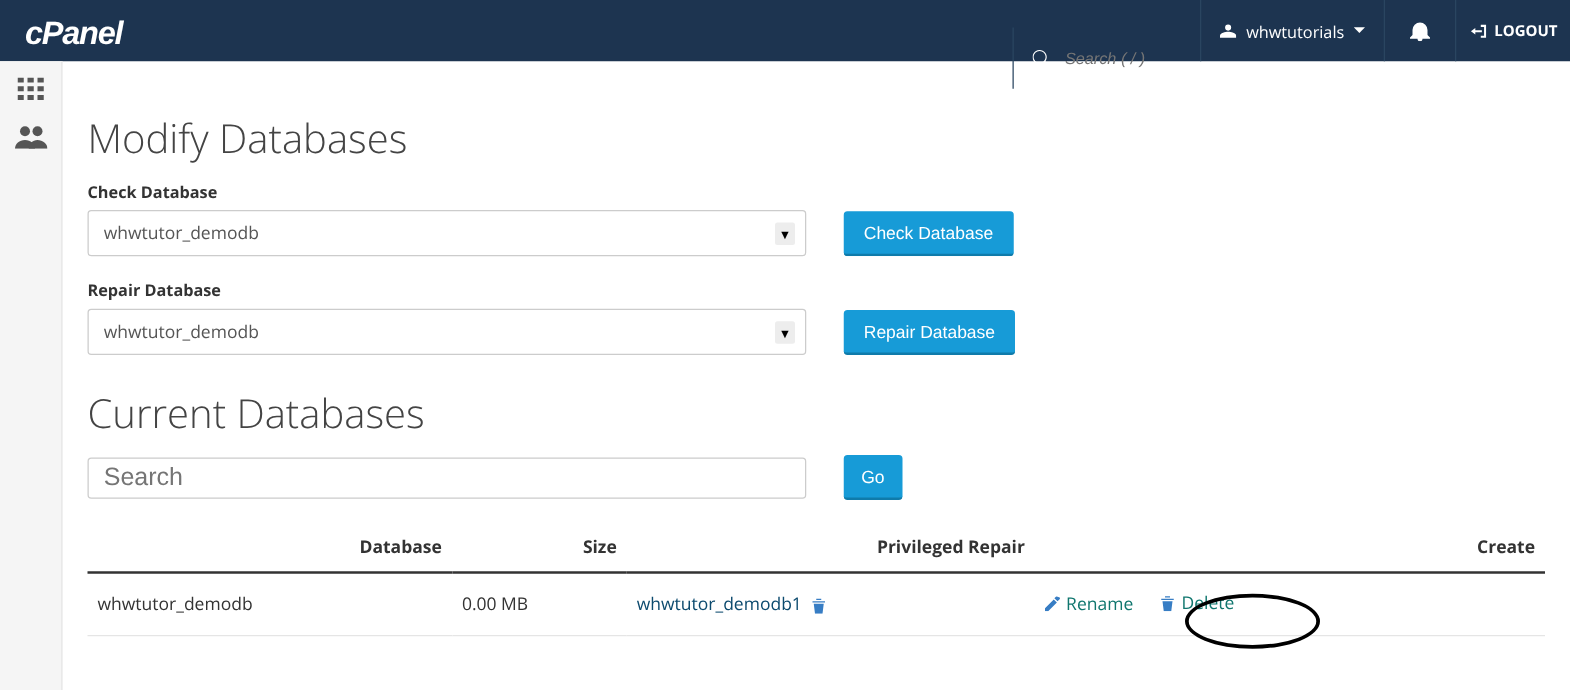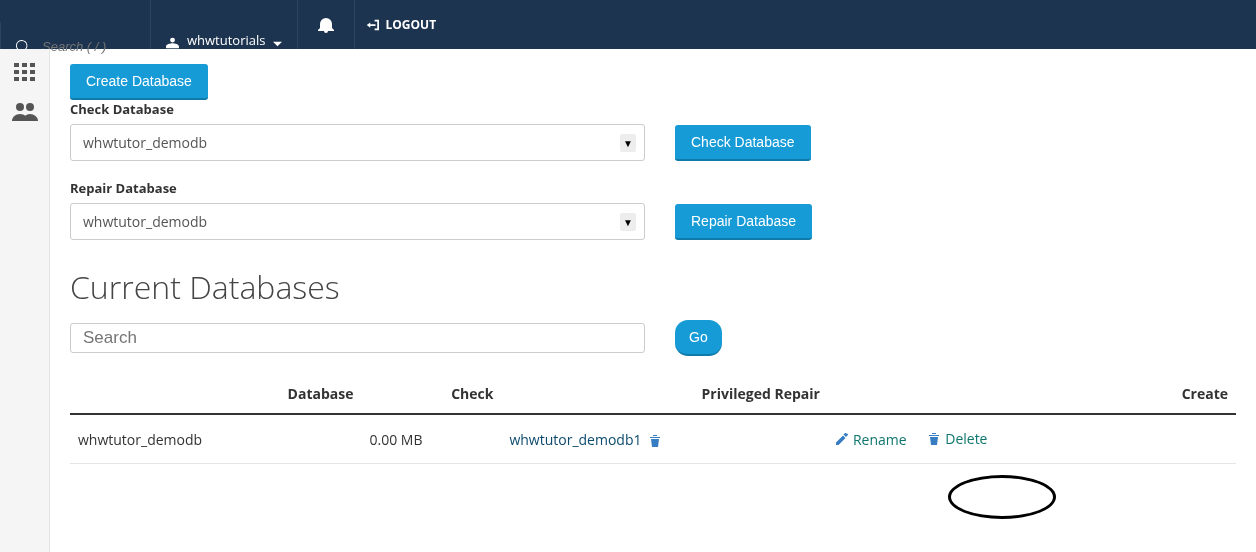--- a/index.html
+++ b/index.html
@@ -3,59 +3,64 @@
   <meta charset="utf-8">
   <style>
     * { box-sizing: border-box; margin: 0; padding: 0; }
     body { font-family: "Open Sans", Helvetica, Arial, sans-serif; background: #fff; color: #333; font-size: 14px; }
     
     
     .header { background: #1d3450; height: 49px; display: flex; align-items: center; color: #fff; }
     .logo { padding: 0 20px; font-size: 24px; font-weight: bold; font-style: italic; flex: 1; letter-spacing: -1px; }
     .search-area { display: flex; align-items: center; padding: 0 15px; border-left: 1px solid #2a4560; height: 100%; min-width: 150px; margin-top: 44px; }
     .search-area input { background: transparent; border: none; color: #aaa; font-size: 13px; outline: none; margin-left: 12px; font-style: italic; width: 90px; }
-    .user-area { display: flex; align-items: flex-end; padding: 0 15px; border-left: 1px solid #2a4560; height: 100%; gap: 8px; cursor: pointer; font-size: 13px; }
+    .user-area { display: flex; align-items: center; padding: 0 15px; border-left: 1px solid #2a4560; height: 100%; gap: 8px; cursor: pointer; font-size: 13px; }
     .bell-area { display: flex; align-items: center; padding: 0 20px; border-left: 1px solid #2a4560; height: 100%; cursor: pointer; }
     .logout-area { display: flex; align-items: center; padding: 0 10px; border-left: 1px solid #2a4560; height: 100%; cursor: pointer; font-size: 12px; font-weight: bold; gap: 6px; }
     
     
     .layout { display: flex; }
     .sidebar { width: 50px; background: #f5f5f5; padding-top: 12px; display: flex; flex-direction: column; align-items: center; gap: 18px; border-right: 1px solid #e5e5e5; min-height: 503px; }
     .sidebar-icon { color: #555; cursor: pointer; }
     .content { flex: 1; padding: 15px 20px 40px 20px; }
     
     
     .btn-primary { background: #179bd7; color: #fff; border: none; padding: 9px 16px; border-radius: 3px; font-size: 14px; cursor: pointer; border-bottom: 2px solid #0f7baa; }
     
     
     h1 { font-size: 32px; font-weight: 300; color: #444; margin: 25px 0 12px 0; }
     .label { font-weight: bold; font-size: 13px; margin-bottom: 6px; color: #333; }
     .form-row { display: flex; align-items: center; gap: 30px; margin-bottom: 18px; }
     .select-box { position:relative; width: 575px; border: 1px solid #ccc; border-radius: 3px; padding: 8px 12px; background: #fff; font-size: 14px; color: #555; cursor: pointer; }
     .select-caret { position:absolute; right:8px; top:50%; transform:translateY(-50%); color:#000; font-size:10px; background:#ededed; padding:2px 3px; border-radius:2px;}
-    .search-input { width: 575px; border: 1px solid #ccc; border-radius: 3px; padding: 4px 12px; font-size: 17px; color: #999; outline:none; }
+    .search-input { width: 575px; border: 1px solid #ccc; border-radius: 3px; padding: 4px 12px; font-size: 20px; color: #999; outline:none; }
     
     
     .table { width: 100%; border-collapse: collapse; margin-top: 10px; }
     .table thead th { font-size: 14px; font-weight: bold; text-align: right; padding: 10px 8px; border-bottom: 2px solid #333; }
     .table tbody td { padding: 14px 8px; border-bottom: 1px solid #e5e5e5; font-size: 14px; }
     .link { color: #0c4a6e; cursor: pointer; }
     .action-link { color: #0f766e; cursor: pointer; display: inline-flex; align-items: center; gap: 5px; margin-right: 18px; }
     
     
     .annotation-oval { position: absolute; border: 3px solid #000; border-radius: 50%; pointer-events: none; }
     .content-wrap { position: relative; }
     
     
     svg { display: inline-block; vertical-align: middle; }
   </style>
 </head>
 <body>
 
 <div class="header">
+  <div class="logo">
+    <svg width="110" height="28" viewBox="0 0 110 28">
+      <text x="0" y="22" font-family="Arial" font-size="26" font-weight="bold" font-style="italic" fill="#fff">cPanel</text>
+    </svg>
+  </div>
   <div class="search-area">
     <svg width="14" height="14" viewBox="0 0 16 16" fill="#fff">
         <path d="M11.742 10.344a6.5 6.5 0 1 0-1.397 1.398l3.85 3.85a1 1 0 0 0 1.415-1.414l-3.85-3.85zM12 6.5a5.5 5.5 0 1 1-11 0 5.5 5.5 0 0 1 11 0z"></path>
       </svg>
     <input type="text" placeholder="Search ( / )" style="">
   </div>
   <div class="user-area">
     <svg width="13" height="13" viewBox="0 0 16 16" fill="#fff">
         <path d="M8 8a3 3 0 1 0 0-6 3 3 0 0 0 0 6zm0 1c-2.67 0-8 1.34-8 4v2h16v-2c0-2.66-5.33-4-8-4z"></path>
       </svg>
@@ -96,22 +101,22 @@
       <svg width="26" height="20" viewBox="0 0 26 20" fill="#555">
         <circle cx="8" cy="6" r="4"></circle>
           <circle cx="18" cy="6" r="4"></circle>
         <path d="M0 20c0-4 3.5-7 8-7s8 3 8 7H0z"></path>
           <path d="M11 20c0-4 3-7 7-7s8 3 8 7H11z"></path>
       </svg>
     </div>
   </div>
 
   <div class="content content-wrap">
-    <button class="btn-primary">Create Database</button>
 
+    <h1>Modify Databases</h1>
 
     <div class="label">Check Database</div>
     <div class="form-row">
       <div class="select-box">
         <span>whwtutor_demodb</span>
         <span class="select-caret">▼</span>
       </div>
       <button class="btn-primary">Check Database</button>
     </div>
 
@@ -121,28 +126,28 @@
         <span>whwtutor_demodb</span>
         <span class="select-caret">▼</span>
       </div>
       <button class="btn-primary">Repair Database</button>
     </div>
 
     <h1>Current Databases</h1>
 
     <div class="form-row">
       <input class="search-input" type="text" placeholder="Search" style="">
-      <button class="btn-primary" style="padding:9px 14px;border-radius:13px;">Go</button>
+      <button class="btn-primary" style="padding:9px 14px;">Go</button>
     </div>
 
     <table class="table">
       <thead>
         <tr>
           <th style="width:25%">Database</th>
-          <th style="width:12%">Check</th>
+          <th style="width:12%">Size</th>
           <th style="width:28%">Privileged Repair</th>
           <th>Create</th>
         </tr>
       </thead>
       <tbody>
         <tr>
           <td>whwtutor_demodb</td>
           <td>0.00 MB</td>
           <td>
             <span class="link">whwtutor_demodb1</span>

